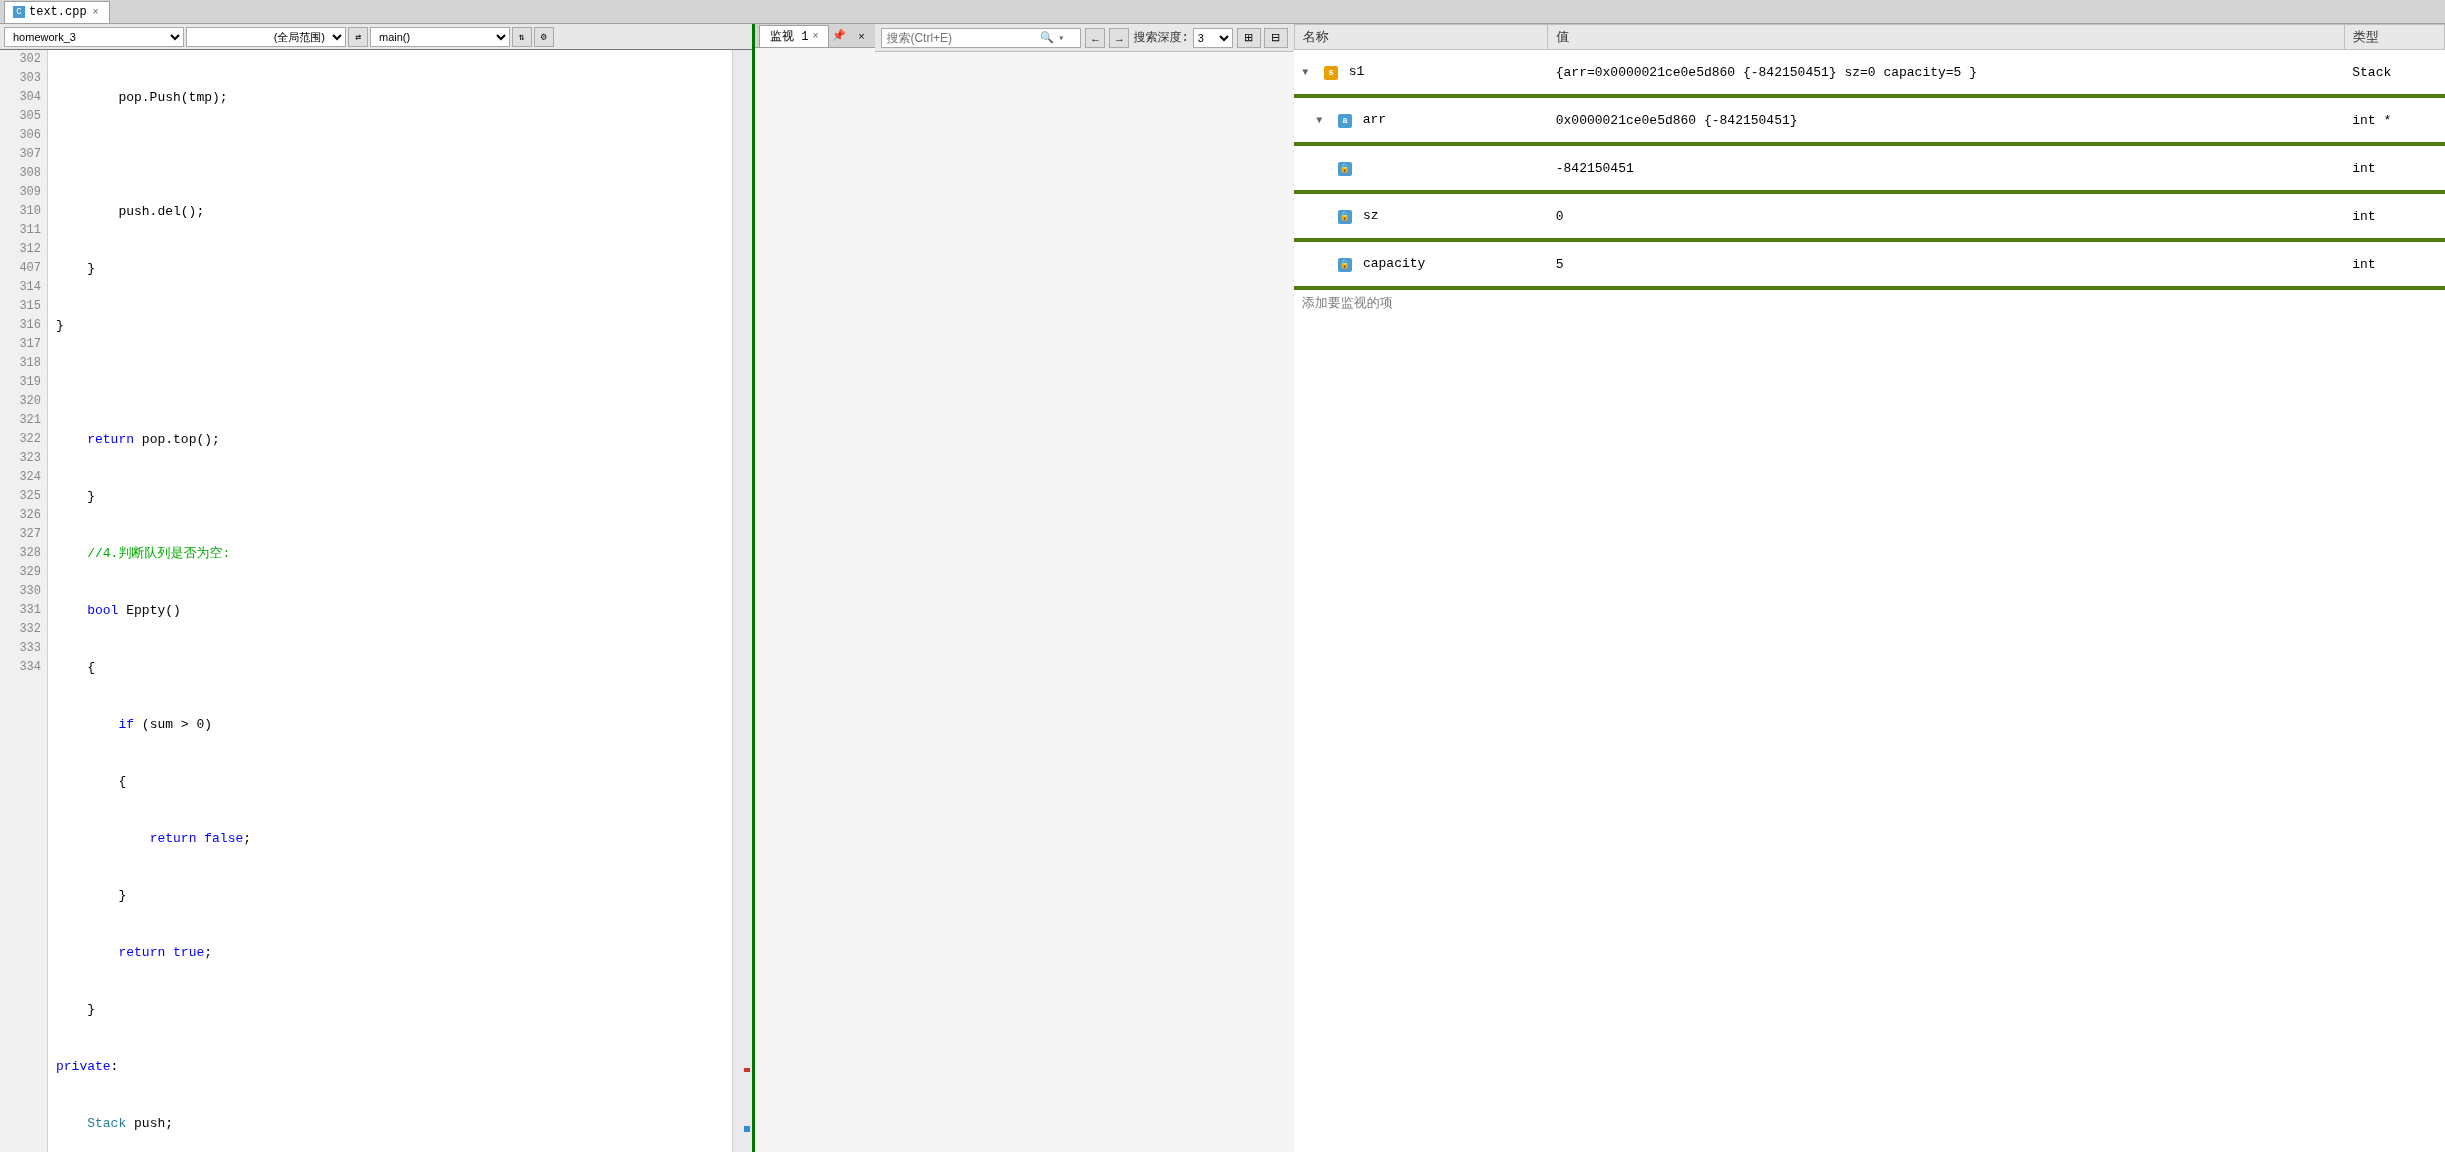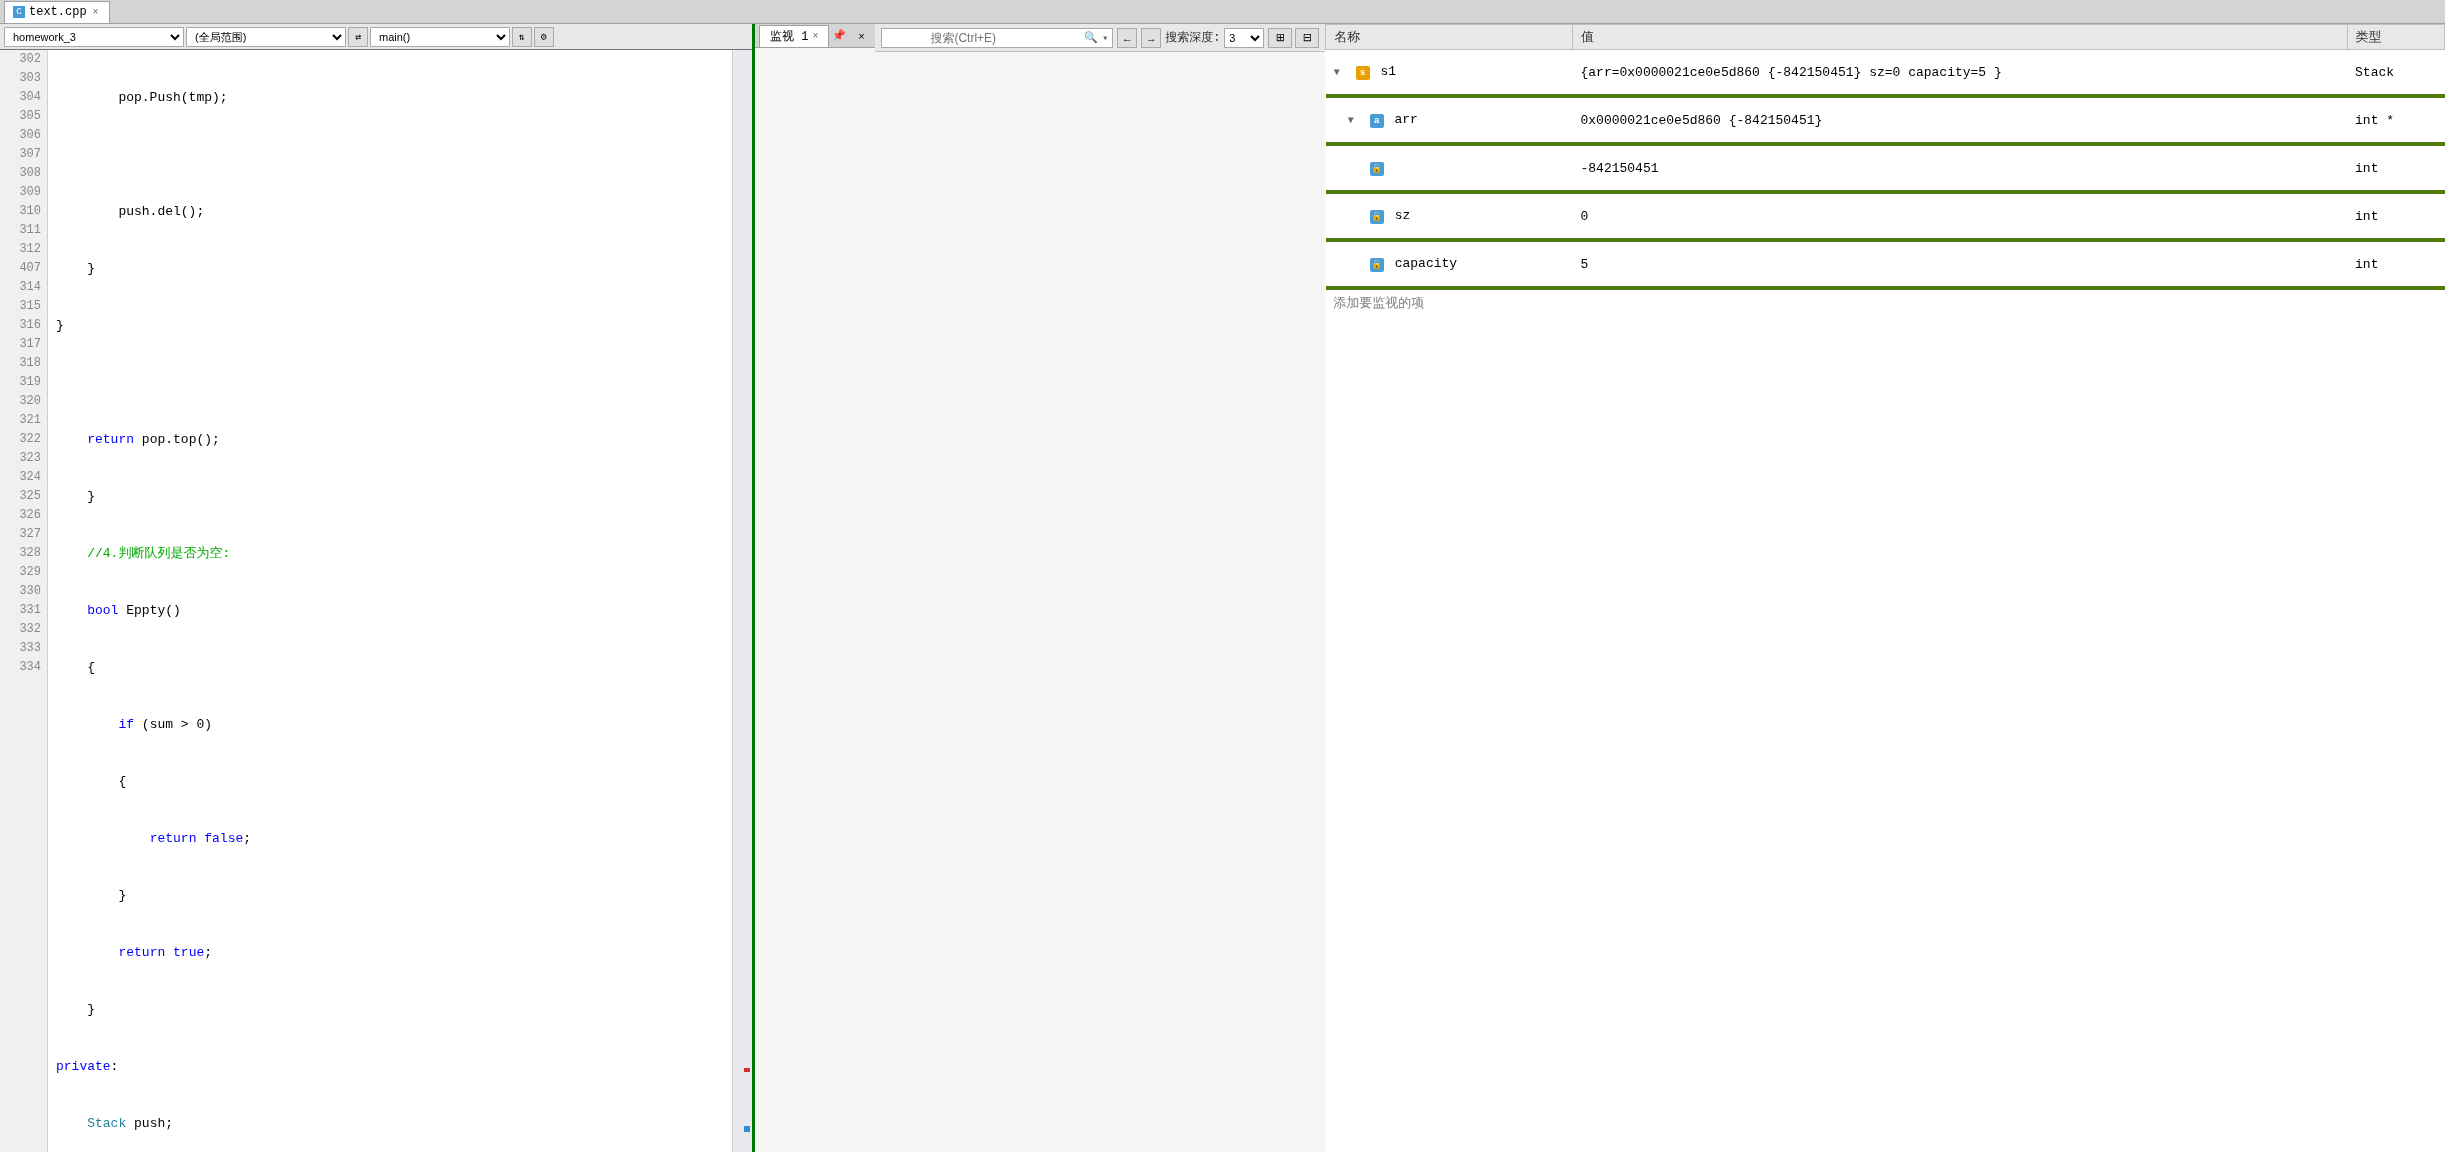--- a/index.html
+++ b/index.html
@@ -242,21 +242,20 @@
       padding: 0 4px;
       flex: 0 0 200px;
       gap: 4px;
     }
     .search-box input {
       border: none;
       outline: none;
       font-size: 12px;
       width: 150px;
       background: transparent;
-      margin-left: 44px;
     }
     .search-icon-btn {
       font-size: 11px;
       cursor: pointer;
       color: #333;
     }
     .nav-btn {
       width: 20px;
       height: 20px;
       background: #e0e0e0;
@@ -346,21 +345,21 @@
 </div>
 
 <div class="main-container">
 
   <div class="editor-panel">
 
     <div class="editor-toolbar">
       <select class="toolbar-select" style="width:180px;">
         <option>homework_3</option>
       </select>
-      <select class="toolbar-select" style="width:160px;">
+      <select class="toolbar-select" style="width:160px;text-align:right;">
         <option>(全局范围)</option>
       </select>
       <div class="toolbar-btn">⇄</div>
       <select class="toolbar-select" style="width:140px;">
         <option>main()</option>
       </select>
       <div class="toolbar-btn">⇅</div>
       <div class="toolbar-btn">⚙</div>
     </div>
 

